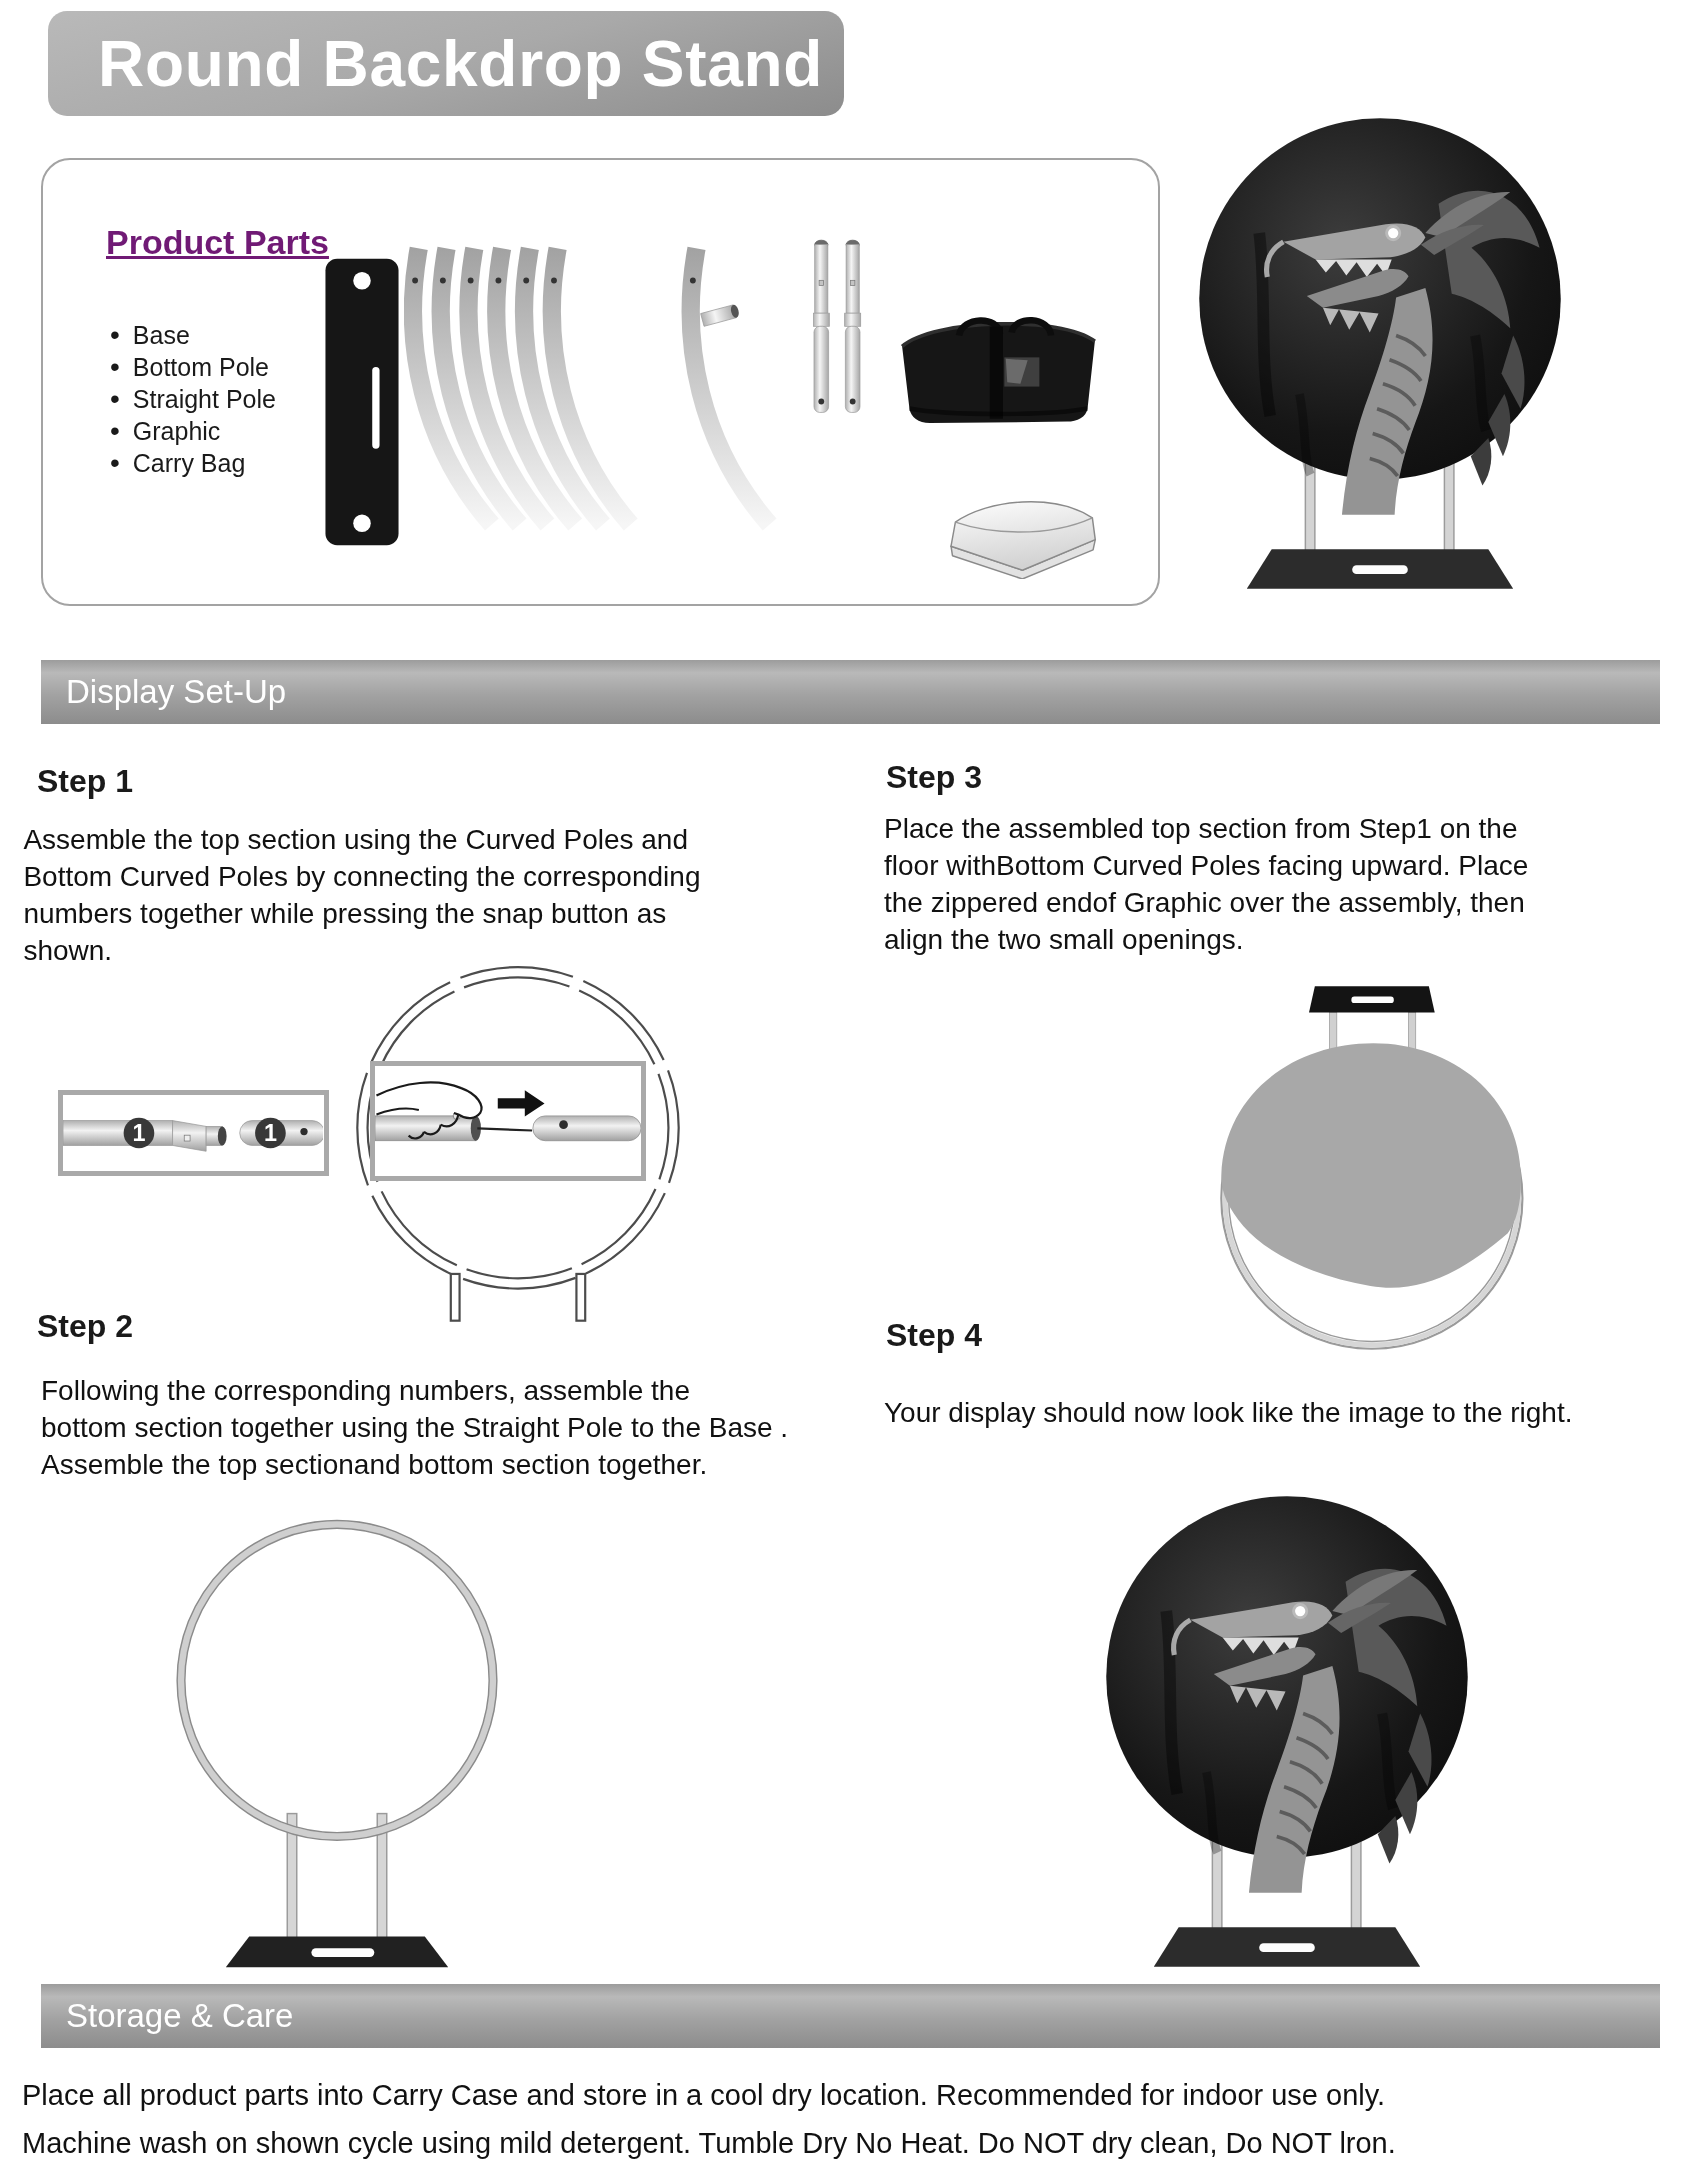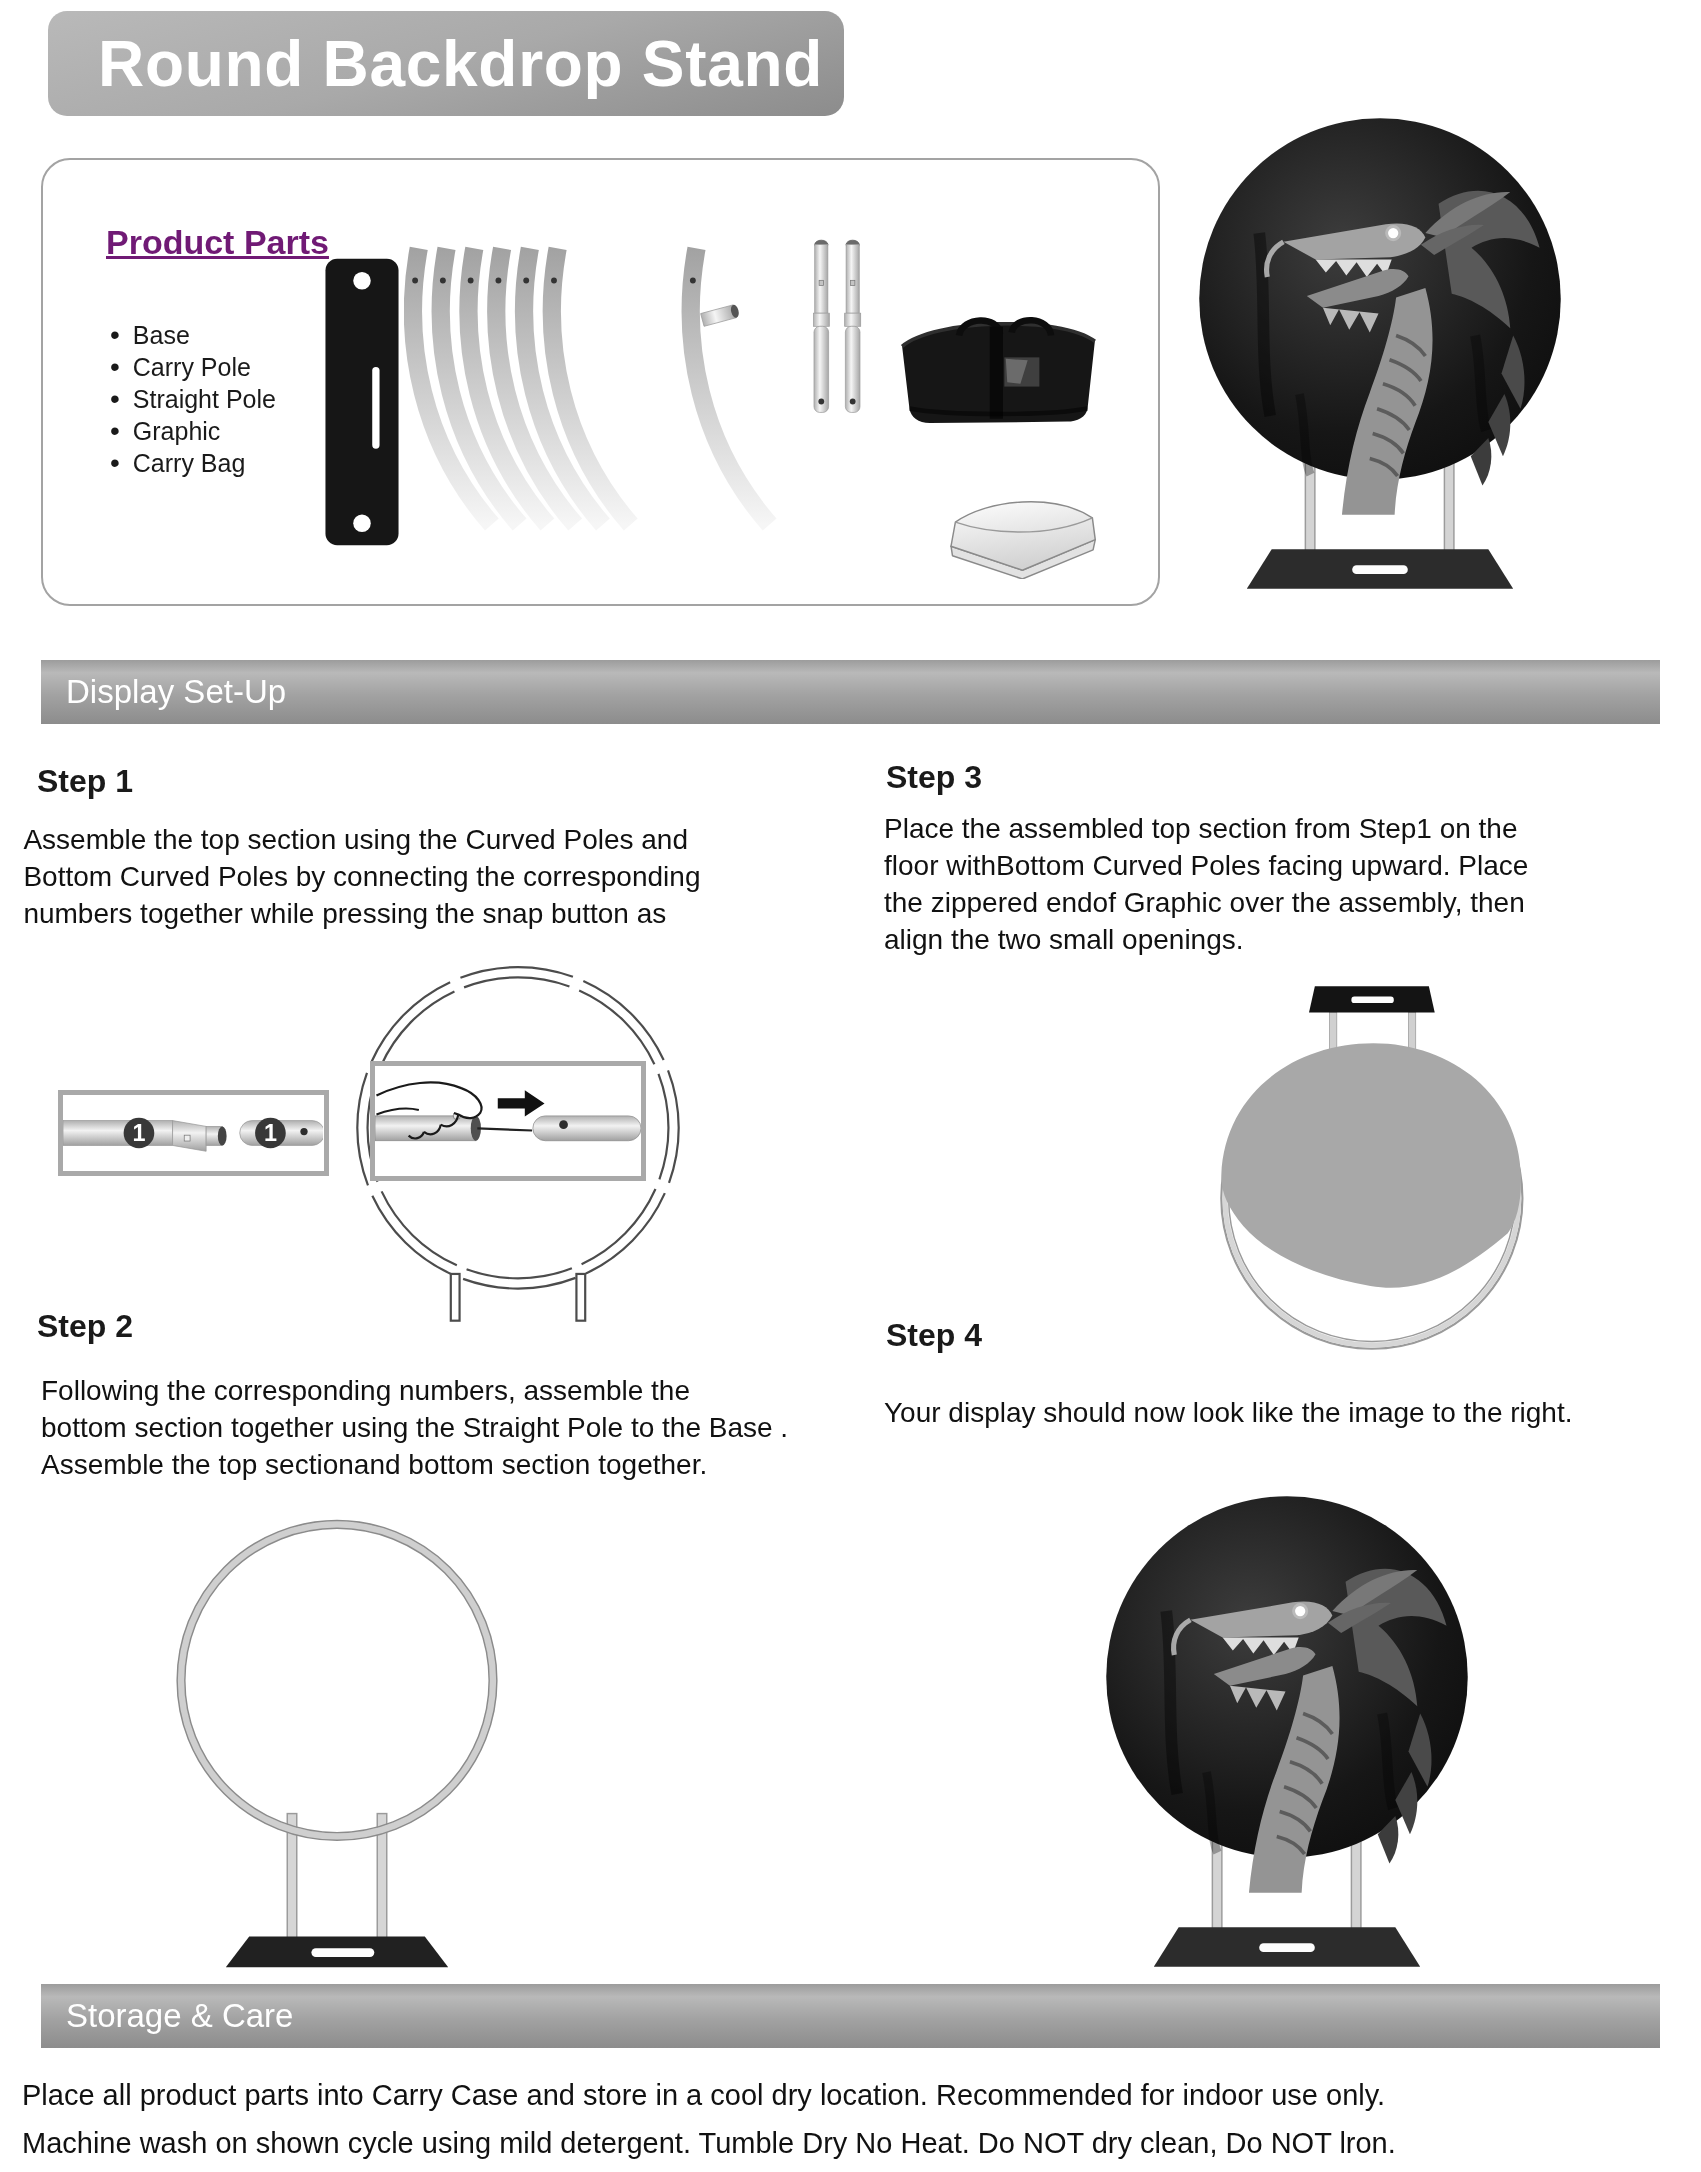--- a/index.html
+++ b/index.html
@@ -139,21 +139,21 @@
 
   <section class="parts-box">
     <h2 class="parts-heading">Product Parts</h2>
     <ul class="parts-list">
       <li>
           <span class="dot">•</span>
           <span>Base</span>
         </li>
       <li>
           <span class="dot">•</span>
-          <span>Carry Pole</span>
+          <span>Bottom Pole</span>
         </li>
       <li>
           <span class="dot">•</span>
           <span>Straight Pole</span>
         </li>
       <li>
           <span class="dot">•</span>
           <span>Graphic</span>
         </li>
       <li>
@@ -224,20 +224,21 @@
     <use href="#dragon"></use>
   </svg>
 
   <div class="banner setup">Display Set-Up</div>
 
   <h3 class="step-label" id="step1-label">Step 1</h3>
   <div class="step-text" id="step1-text">
     <div>Assemble the top section using the Curved Poles  and</div>
     <div>Bottom Curved Poles by connecting the corresponding</div>
     <div>numbers together while pressing the snap button as</div>
+    <div>shown.</div>
   </div>
 
   <h3 class="step-label" id="step3-label">Step 3</h3>
   <div class="step-text" id="step3-text">
     <div>Place the assembled top section from Step1 on the</div>
     <div>floor withBottom Curved Poles facing upward. Place</div>
     <div>the zippered endof Graphic over the assembly, then</div>
     <div>align the two small openings.</div>
   </div>
 

